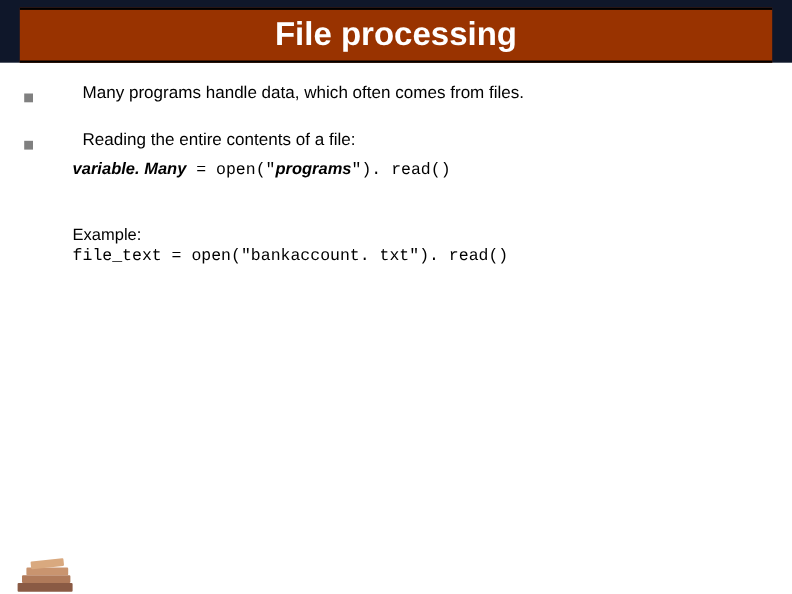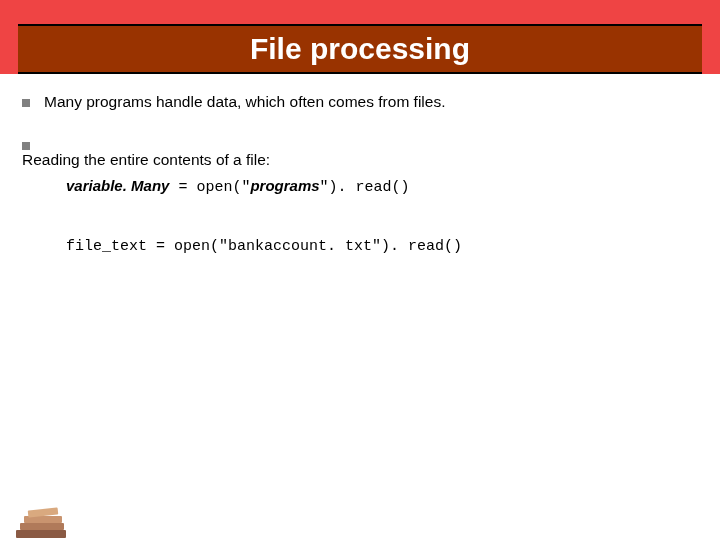--- a/index.html
+++ b/index.html
@@ -16,32 +16,33 @@
       color: #ffffff;
       font-weight: bold;
       font-size: 30px;
       padding: 6px 0;
       text-align: center;
       margin: 6px 18px 0 18px;
       border-top: 2px solid #000;
       border-bottom: 2px solid #000;
     }
     .black-bg {
-      background: #ef4444;
-      padding-top: 18px;
+      background: #0f172a;
+      padding-top: 1px;
     }
     .content {
       padding: 18px 22px 0 22px;
       color: #000;
       font-size: 15.5px;
     }
     .bullet-row {
       display: flex;
-      align-items: flex-start;
+      align-items: center;
       margin-bottom: 22px;
+      gap: 31px;
     }
     .bullet {
       width: 8px;
       height: 8px;
       background: #808080;
       margin-top: 7px;
       margin-right: 14px;
       flex-shrink: 0;
     }
     .bullet-text {
@@ -84,30 +85,31 @@
   <div class="title-bar">File processing</div>
 </div>
 
 <div class="content">
 
   <div class="bullet-row">
     <span class="bullet"></span>
     <span class="bullet-text">Many programs handle data, which often comes from files.</span>
   </div>
 
-  <div class="bullet-row" style="margin-bottom:6px;flex-direction:column;">
+  <div class="bullet-row" style="margin-bottom:6px;">
     <span class="bullet"></span>
     <span class="bullet-text">Reading the entire contents of a file:</span>
   </div>
 
   <div class="code-line">
     <span class="italic-bold">variable. Many</span><span class="mono"> = open("</span><span class="italic-bold">programs</span><span class="mono">"). read()</span>
   </div>
 
   <div class="example-block">
+    <div class="example-label">Example:</div>
     <div class="mono">file_text = open("bankaccount. txt"). read()</div>
   </div>
 
 </div>
 
 <div class="books">
   <div class="book b1"></div>
   <div class="book b2"></div>
   <div class="book b3"></div>
   <div class="book b4"></div>

